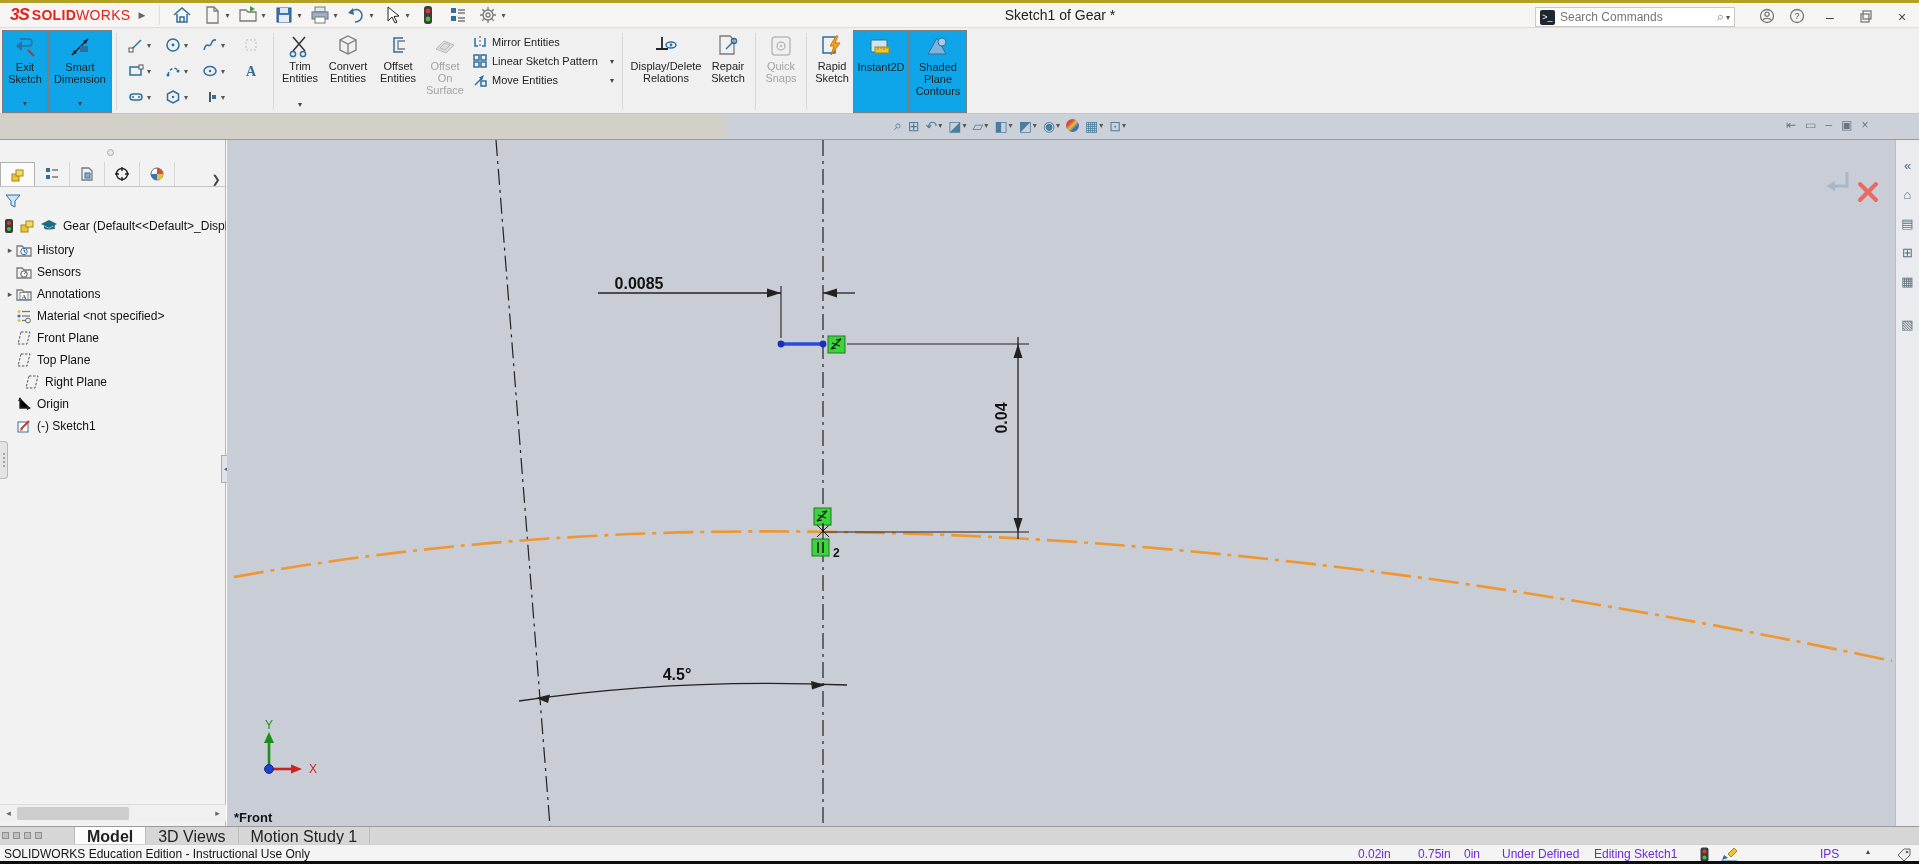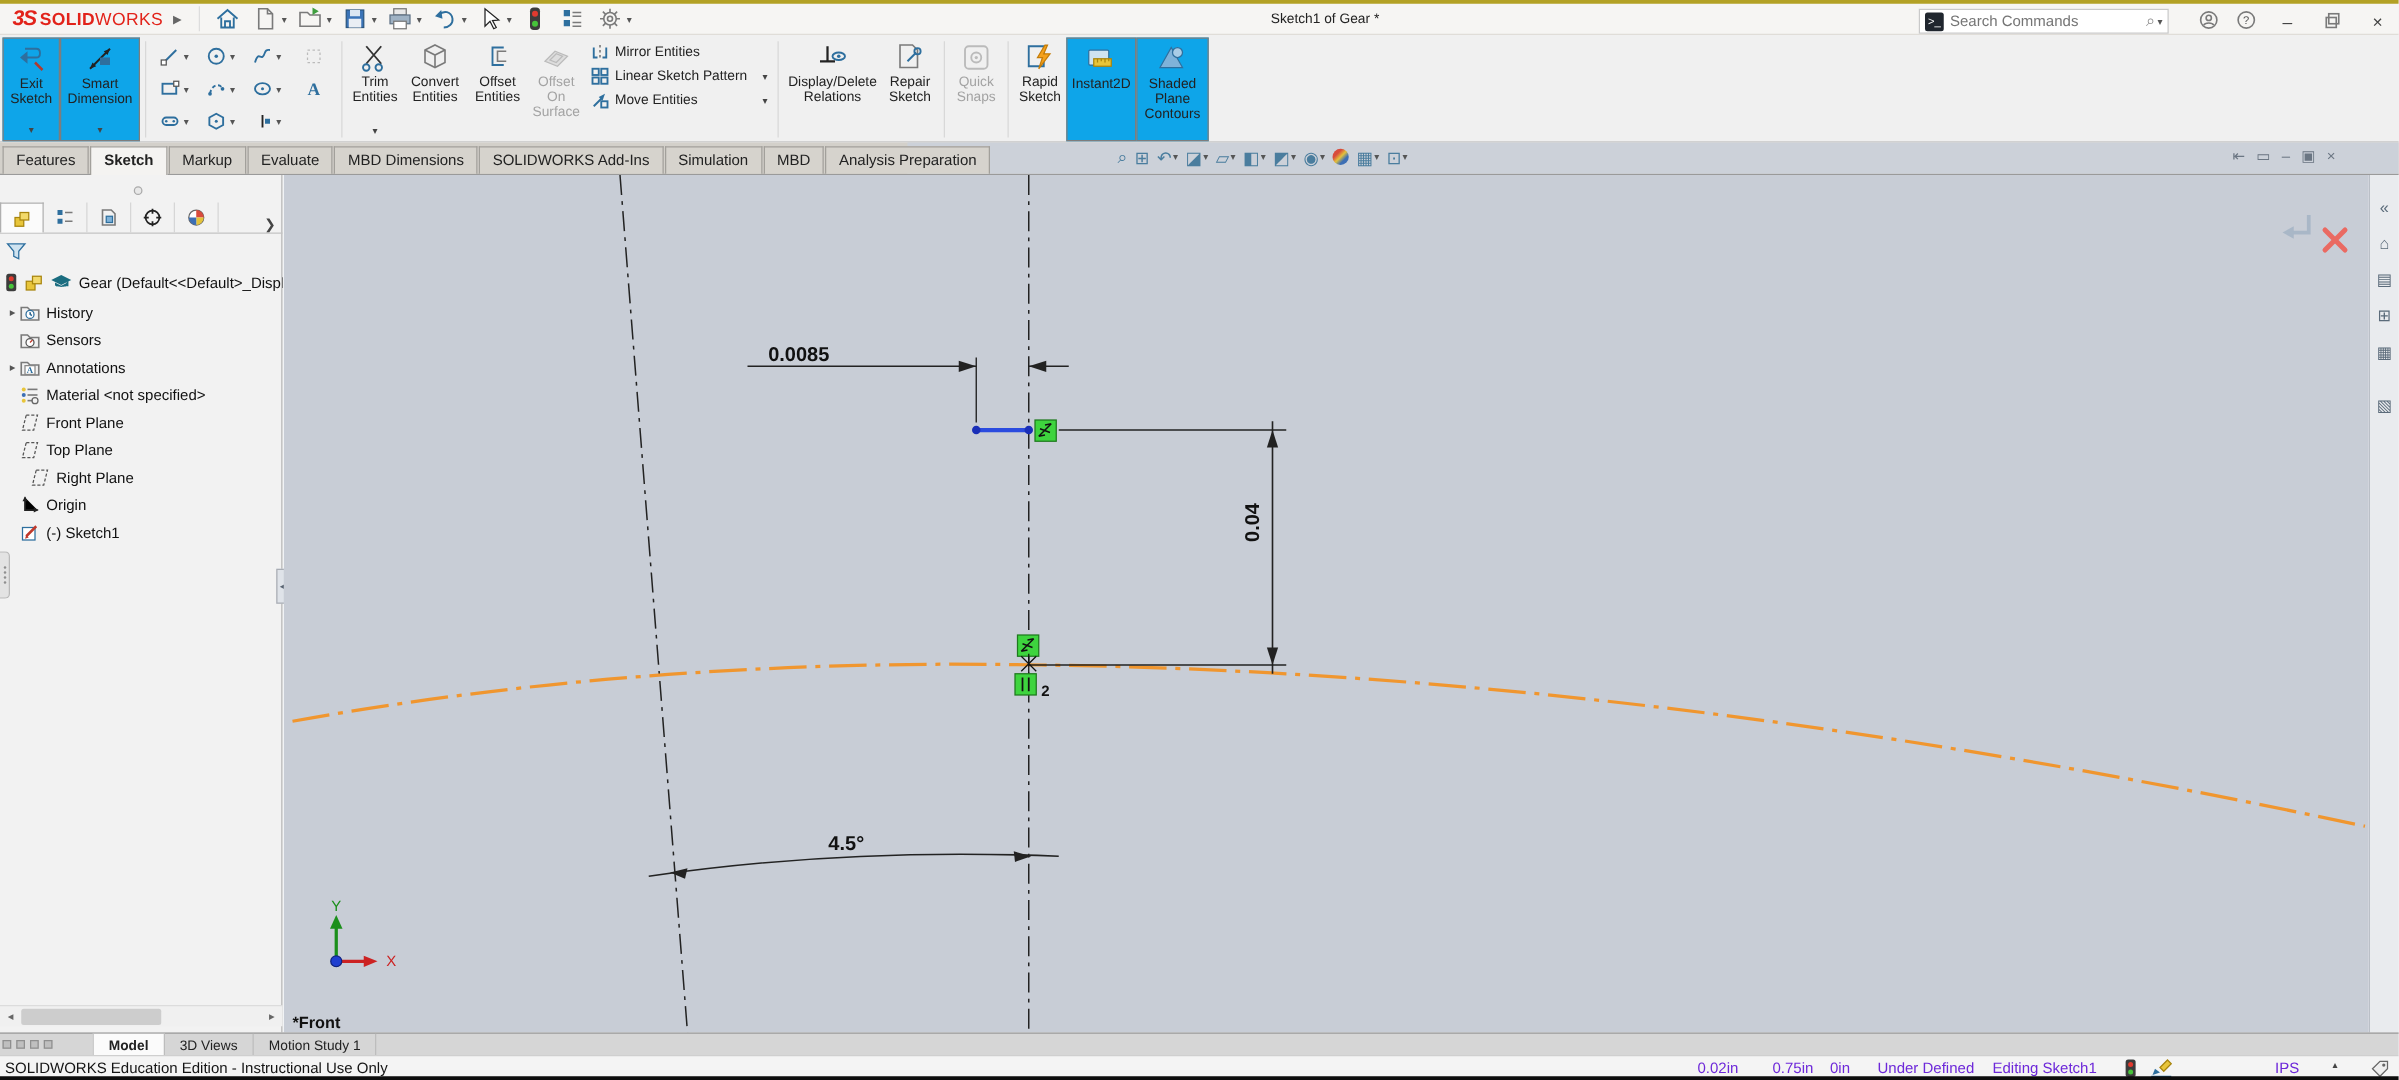--- a/index.html
+++ b/index.html
@@ -10,21 +10,21 @@
   .titlebar{position:absolute;top:0;left:0;right:0;height:28px;background:#f6f5f3;border-top:3px solid #b3a125;border-bottom:1px solid #e0ddd8;display:flex;align-items:center}
   .logo{display:flex;align-items:center;margin-left:10px;white-space:nowrap}
   .ds-glyph{color:#e2231a;font-weight:bold;font-style:italic;font-size:17px;letter-spacing:-1px;margin-right:3px}
   .logo-text{color:#e2231a;font-size:14px;letter-spacing:.3px}
   .logo-text b{font-weight:bold}
   .logo-caret{color:#666;font-size:9px;margin:0 6px 0 8px}
   .tb-sep{width:1px;height:20px;background:#ddd;margin:0 8px}
   .tbtns{display:flex;align-items:center;gap:2px}
   .tbtn{display:flex;align-items:center;padding:2px 3px;border-radius:2px}
   .caret{font-size:8px;color:#555;margin-left:2px}
-  .win-title{position:absolute;left:950px;width:220px;text-align:center;font-size:11px;color:#222}
+  .win-title{position:absolute;left:950px;width:220px;text-align:center;font-size:14px;color:#222}
   .searchbox{position:absolute;left:1535px;top:4px;width:200px;height:20px;background:#fff;border:1px solid #c9c9c9;display:flex;align-items:center;padding:0 4px}
   .cmd-glyph{width:15px;height:15px;background:#20262e;color:#fff;font-size:9px;line-height:15px;text-align:center;border-radius:2px;margin-right:5px}
   .searchbox input{border:none;outline:none;flex:1;font-size:12px;color:#555;background:transparent;font-family:"Liberation Sans",sans-serif}
   .mag{color:#8a8a8a;font-size:13px}
   .tb-right{position:absolute;right:6px;top:0;height:28px;display:flex;align-items:center;gap:14px}
   .wbtn{color:#444;font-size:14px;width:22px;text-align:center}
 
   
   .ribbon{position:absolute;top:28px;left:0;right:0;height:86px;background:#f0f0f0;border-bottom:1px solid #c6c6c6;display:flex;align-items:stretch;padding:2px 0 0 2px}
   .rib-sep{width:1px;background:#d8d8d8;margin:3px 4px}
@@ -71,21 +71,21 @@
   .edgegrip{position:absolute;left:0;top:441px;width:8px;height:38px;background:#e3e3e3;border:1px solid #b9b9b9;border-left:none;border-radius:0 4px 4px 0;display:flex;flex-direction:column;align-items:center;justify-content:center;gap:2px}
   .edgegrip i{width:2px;height:2px;background:#8f8f8f;border-radius:50%}
   .splitter-tab{position:absolute;left:221px;top:455px;width:9px;height:28px;background:#dfe3e9;border:1px solid #a9adb4;font-size:7px;color:#5a6472;display:flex;align-items:center;justify-content:center}
 
   .graphics{position:absolute;left:227px;top:140px;width:1668px;height:686px;background:#c8cdd6}
   .graphics svg{display:block}
 
   .taskpane{position:absolute;right:0;top:140px;width:24px;height:686px;background:#e9ebee;border-left:1px solid #babfc7;display:flex;flex-direction:column;align-items:center;padding-top:18px;gap:14px;color:#5b6b7a;font-size:13px}
 
   
-  .bottomtabs{position:absolute;left:0;top:826px;right:0;height:18px;background:#d6d6d6;border-top:1px solid #9a9a9a;display:flex;align-items:stretch;font-size:11px}
+  .bottomtabs{position:absolute;left:0;top:826px;right:0;height:18px;background:#d6d6d6;border-top:1px solid #9a9a9a;display:flex;align-items:stretch;font-size:16px}
   .mini-sq{width:7px;height:7px;background:#bfbfbf;border:1px solid #8f8f8f;margin:5px 2px 0}
   .btab{padding:2px 12px 0;color:#222;border-right:1px solid #bdbdbd;display:flex;align-items:center}
   .btab.active{background:#fbfbfb;font-weight:bold;border-left:1px solid #bdbdbd}
   .bt-space{width:30px}
   .statusbar{position:absolute;left:0;top:844px;right:0;height:20px;background:#f4f4f4;border-top:1px solid #cfcfcf;font-size:12px}
   .statusbar .sleft{position:absolute;left:4px;top:2px;color:#141414}
   .sfield{position:absolute;top:2px;color:#6d28d9}
   .blackedge{position:absolute;left:0;right:0;bottom:0;height:3px;background:#0d0d0d}
 
   .ic16{width:16px;height:16px}.ic14{width:14px;height:14px}.ic22{width:22px;height:22px}.ic26{width:26px;height:26px}
@@ -425,31 +425,20 @@
           <path fill="#7fb2d9" stroke="#2e6f9e" d="M12 4 L21 20 H3 Z"></path>
           <circle fill="#a9cce6" stroke="#2e6f9e" cx="17" cy="8" r="4"></circle>
         </svg>
       </span>
     <span class="lbl">Shaded Plane Contours</span>
   </div>
 </div>
 
 <div class="tabstrip">
   <div class="striprt"></div>
-  <div class="ctabs">
-    <span class="ctab">Features</span>
-    <span class="ctab active">Sketch</span>
-    <span class="ctab">Markup</span>
-    <span class="ctab">Evaluate</span>
-    <span class="ctab">MBD Dimensions</span>
-    <span class="ctab">SOLIDWORKS Add-Ins</span>
-    <span class="ctab">Simulation</span>
-    <span class="ctab">MBD</span>
-    <span class="ctab">Analysis Preparation</span>
-  </div>
   <div class="headsup">
     <span class="hu">⌕</span>
     <span class="hu">⊞</span>
     <span class="hu">↶<span class="caret">▾</span></span>
     <span class="hu">◪<span class="caret">▾</span></span>
     <span class="hu">▱<span class="caret">▾</span></span>
     <span class="hu">◧<span class="caret">▾</span></span>
     <span class="hu">◩<span class="caret">▾</span></span>
     <span class="hu">◉<span class="caret">▾</span></span>
     <span class="hu">

